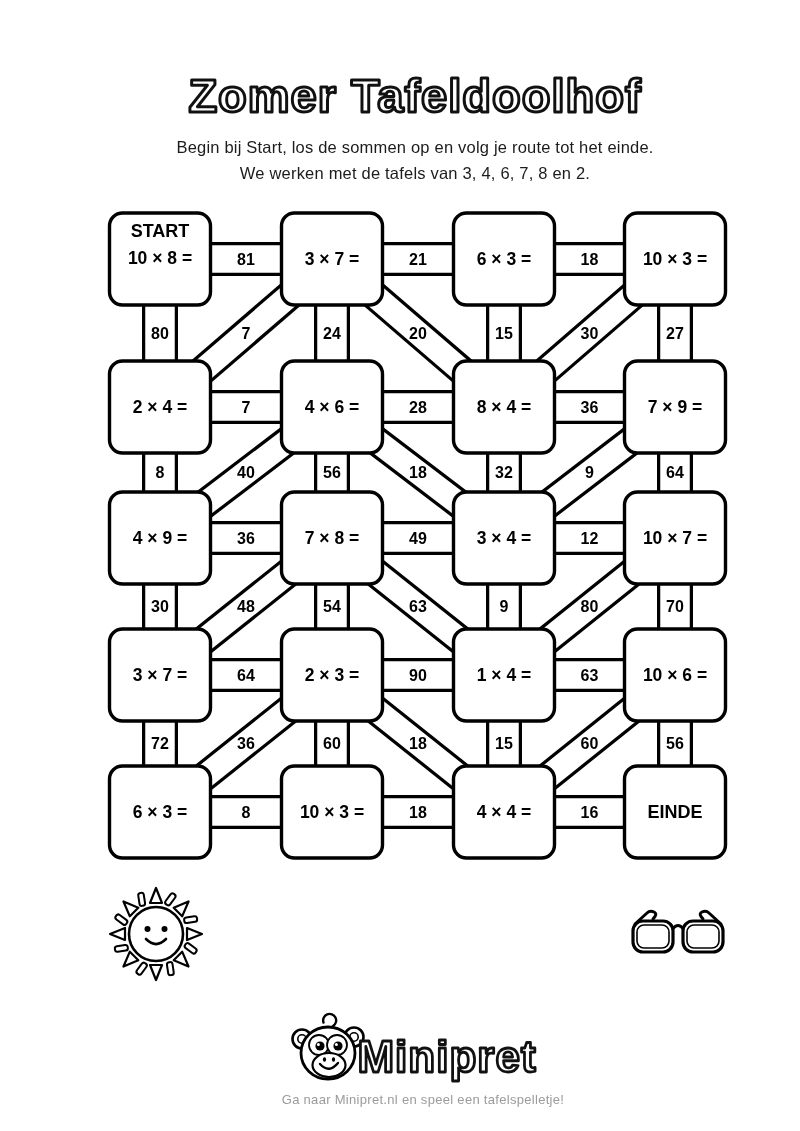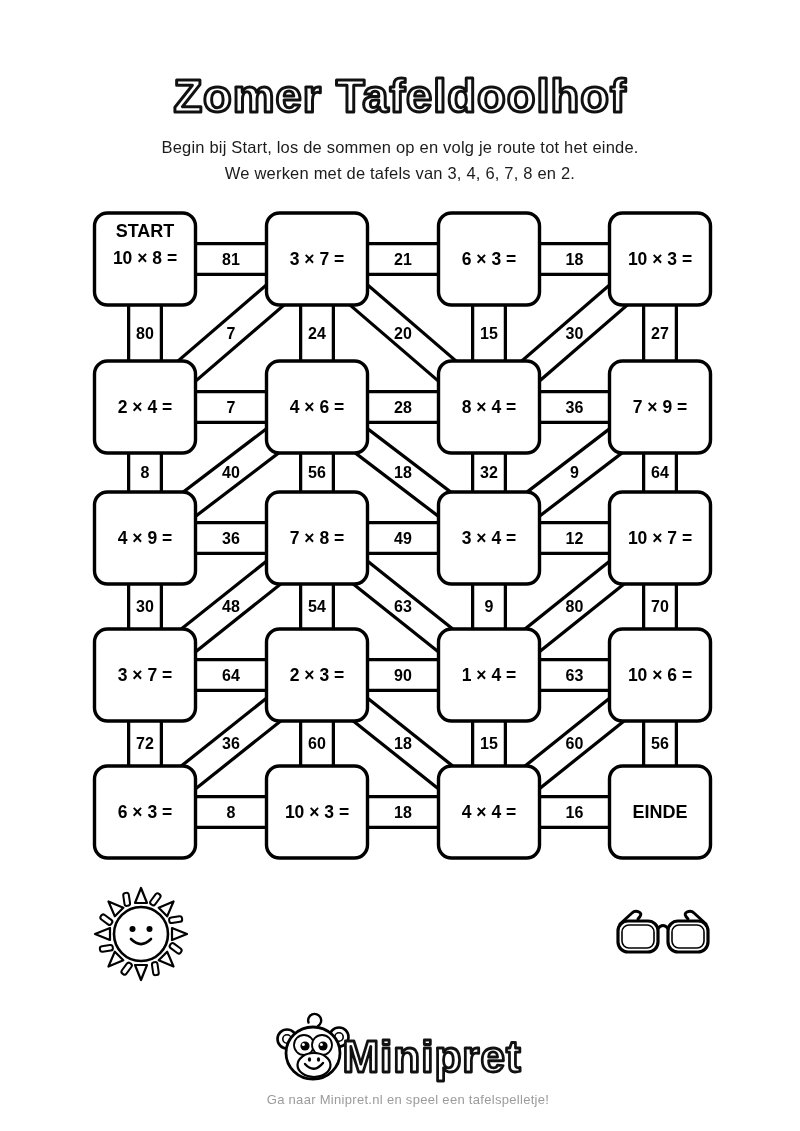--- a/index.html
+++ b/index.html
@@ -1,17 +1,17 @@
 <!DOCTYPE html>
 <html><head>
 <meta charset="utf-8">
 <style>
   html,body{margin:0;padding:0;background:#fff;}
   .page{position:relative;width:728px;height:1131px;background:#fff;overflow:hidden;
-        font-family:"Liberation Sans",sans-serif;}
+        font-family:"Liberation Sans",sans-serif;margin-left:15px;}
   #scene{position:absolute;left:0;top:0;z-index:1;}
   .instructions{position:absolute;left:0;top:134px;width:800px;text-align:center;z-index:2;
         color:#1c1c1c;font-size:16.5px;line-height:26px;letter-spacing:.2px;font-weight:500;}
   .footer{position:absolute;left:8px;top:1092px;width:800px;text-align:center;z-index:2;
         font-size:13px;letter-spacing:.3px;}
   text{font-family:"Liberation Sans",sans-serif;}
   .bubble{font-weight:bold;fill:#fff;stroke:#111;stroke-linejoin:round;}
 </style>
 </head>
 <body>

